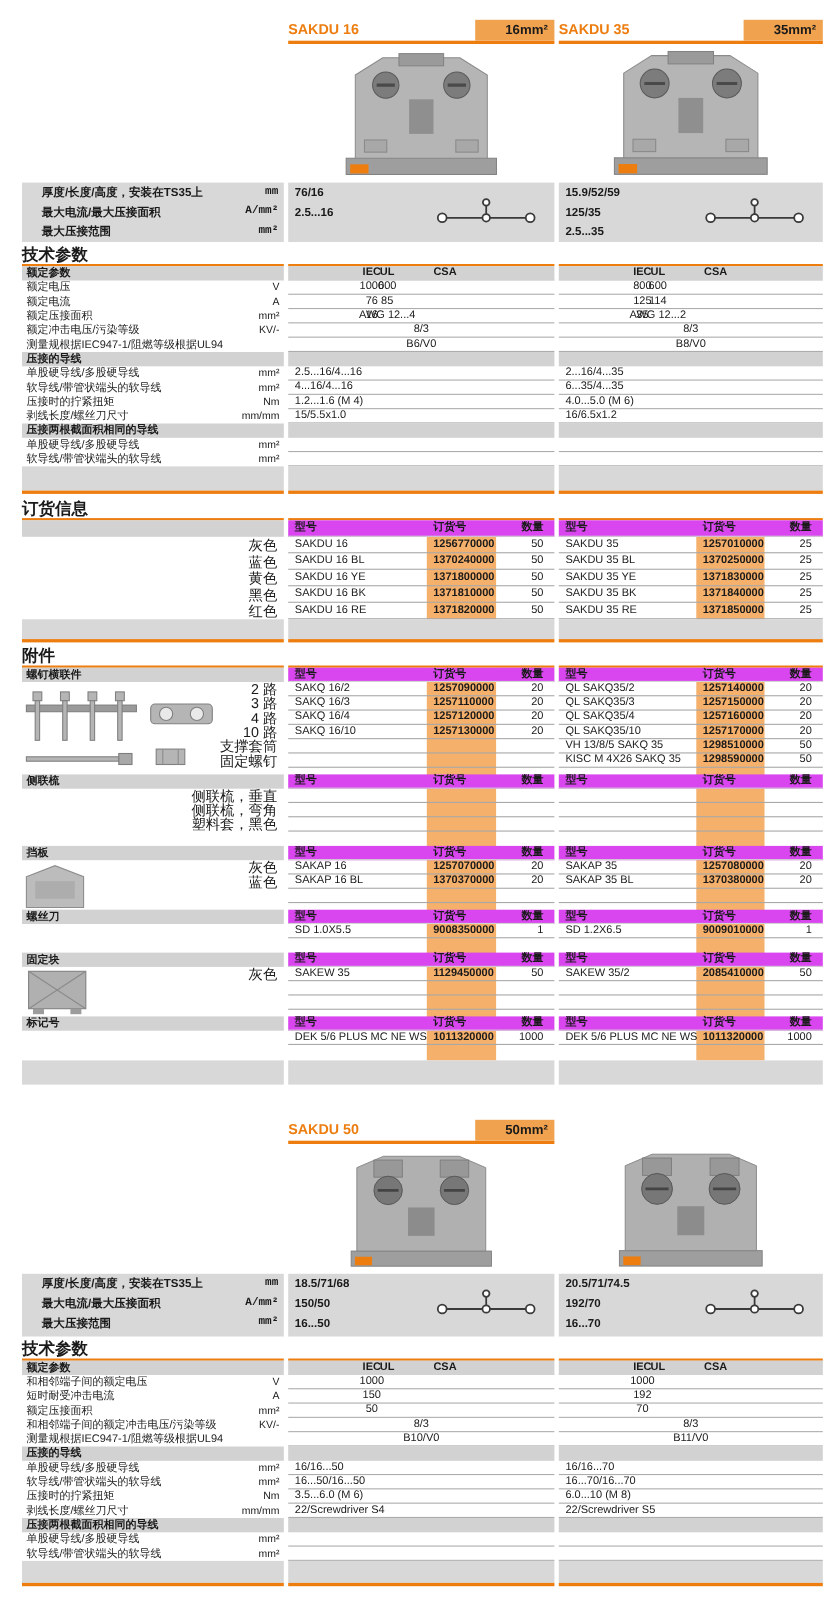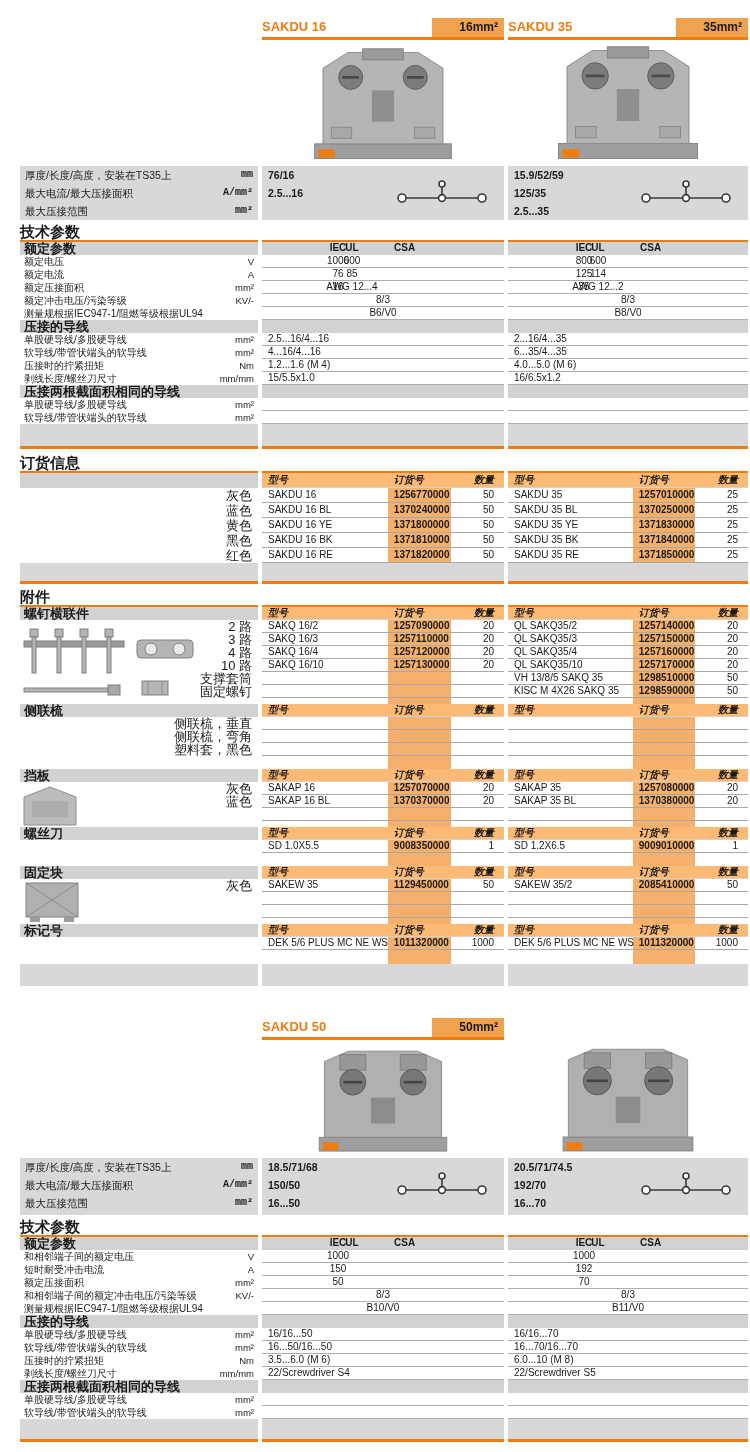--- a/index.html
+++ b/index.html
@@ -18,52 +18,52 @@
   .pchip{background:#f1a24e;font-weight:bold;font-size:12px;height:19px;line-height:19px;
          min-width:72px;text-align:right;padding:0 6px;box-sizing:border-box;}
 
   .imgband{height:126px;}
   .imgwrap{display:flex;justify-content:center;align-items:flex-end;height:126px;}
 
   
   .dimblock{background:#d8d8d8;height:54px;position:relative;}
   .lrow{display:flex;justify-content:space-between;height:18px;line-height:18px;
         font-size:10.5px;padding:0 5px;}
-  .llabel{font-weight:normal;}
+  .llabel{font-weight:bold;margin-left:13px;}
   .lunit{font-weight:bold;font-size:10px;font-family:Liberation Mono, monospace;}
   .vrow{height:18px;line-height:18px;font-size:10.5px;font-weight:bold;padding-left:6px;}
   .symbol{position:absolute;right:14px;top:13px;}
 
   .secheading{font-size:15px;font-weight:bold;height:16px;line-height:16px;}
   .rule{height:2px;background:#ed7d0f;}
   .gap4{height:4px;}
 
   
-  .subbar{height:13px;line-height:13px;background:#d2d2d2;font-weight:bold;font-size:13px;
+  .subbar{height:13px;line-height:13px;background:#d2d2d2;font-weight:bold;font-size:10px;
           padding-left:4px;position:relative;z-index:2;box-sizing:border-box;}
   .tlrow{height:13px;line-height:13px;display:flex;justify-content:space-between;
          font-size:10px;padding:0 4px;box-sizing:border-box;}
   .tlunit{font-size:9.5px;}
   .tvrow{position:relative;height:12px;line-height:12px;border-bottom:1px solid #adadad;
          font-size:10px;z-index:1;}
   .tvrow.hd{background:#d2d2d2;border-bottom-color:#d2d2d2;font-weight:bold;}
   .ca{position:absolute;left:0;width:72px;text-align:center;padding-left:40px;}
   .cb{position:absolute;left:52px;width:76px;text-align:center;}
   .cc{position:absolute;left:132px;}
   .tcenter{text-align:center;}
   .tfull{padding-left:6px;}
   .grayend{background:#d8d8d8;height:22px;position:relative;z-index:1;}
   .orangeend{height:3px;background:#ed7d0f;position:relative;z-index:1;}
 
   
   .otable{position:relative;}
   .oband{position:absolute;left:52%;width:26%;background:#f5b06b;z-index:0;}
   .orow{position:relative;height:14px;line-height:14px;border-bottom:1px solid #a8a8a8;
         font-size:10px;z-index:1;}
-  .orow.hd{background:#fdba74;border-bottom-color:#d2d2d2;font-weight:bold;font-style:italic;}
+  .orow.hd{background:#d946ef;border-bottom-color:#d2d2d2;font-weight:bold;}
   .orow.r13{height:12px;line-height:12px;}
   .om{position:absolute;left:6px;white-space:nowrap;}
   .oc{position:absolute;left:calc(52% + 6px);font-weight:bold;white-space:nowrap;}
   .oq{position:absolute;right:10px;}
   .srow{height:15px;line-height:15px;text-align:right;font-size:13px;padding-right:6px;}
   .srow.r13{height:13px;line-height:13px;}
   .graybar{background:#d2d2d2;height:15px;}
   .acc-left{position:relative;}
   .accgap6{height:6px;} .accgap13{height:13px;} .tail14{height:14px;}
   .accimg{position:absolute;z-index:1;}

